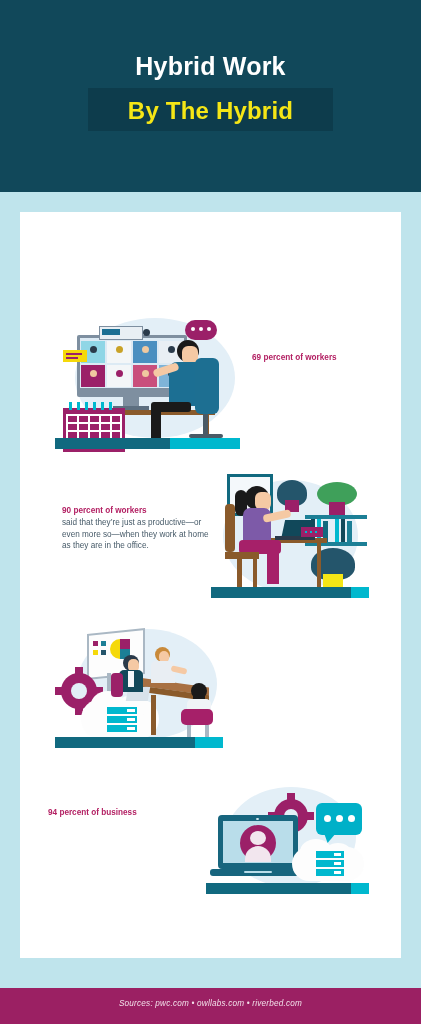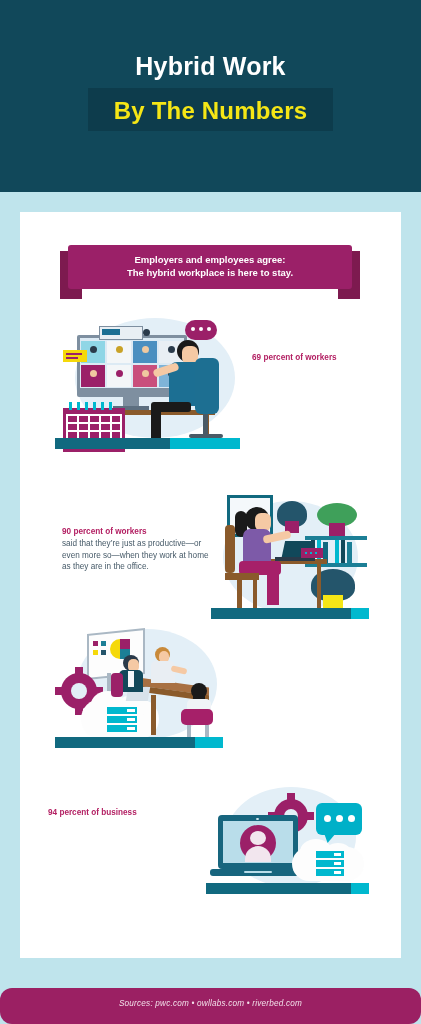--- a/index.html
+++ b/index.html
@@ -64,49 +64,41 @@
   .illus{position:absolute;}
 
   
   .blob{position:absolute;background:#e3eff7;border-radius:50%;}
   .floor{position:absolute;height:11px;background:#11697f;}
   .floor-hi{position:absolute;height:11px;background:#00b8ce;}
   .px{position:absolute;}
 
   
   .footer{
-    position:absolute;left:0;top:988px;width:421px;height:36px;background:#9b2063;border-radius:12px;
+    position:absolute;left:0;top:988px;width:421px;height:36px;background:#9b2063;
   }
   .footer-text{
     position:absolute;left:0;top:11px;width:421px;text-align:center;
     color:#f2dfe9;font-size:8.2px;font-style:italic;letter-spacing:.2px;
   }
 </style>
 </head>
 <body>
 
 <div class="poster">
 
   <div class="header">
     <div class="header-title">Hybrid Work</div>
     <div class="header-badge">
-      <div class="header-badge-text">By The Numbers</div>
+      <div class="header-badge-text">By The Hybrid</div>
     </div>
   </div>
 
   <div class="card"></div>
 
-  <div class="ribbon">
-    <div class="ribbon-tail left"></div>
-    <div class="ribbon-tail right"></div>
-    <div class="ribbon-body">
-      <div class="ribbon-text">Employers and employees agree:</div>
-      <div class="ribbon-text" style="top:21px">The hybrid workplace is here to stay.</div>
-    </div>
-  </div>
 
   <div class="row" style="top:310px;height:140px">
 
     <div class="illus" style="left:35px;top:0;width:190px;height:140px">
       <div class="blob" style="left:20px;top:8px;width:160px;height:120px"></div>
 
       <div class="px" style="left:22px;top:25px;width:110px;height:62px;background:#7e8fa0;border-radius:2px"></div>
       <div class="px" style="left:25px;top:28px;width:104px;height:50px;background:#dceaf4"></div>
 
       <div class="px" style="left:26px;top:31px;width:24px;height:22px;background:#8fd6e6"></div>
@@ -176,21 +168,21 @@
 
       <div class="floor" style="left:0;top:128px;width:115px"></div>
       <div class="floor-hi" style="left:115px;top:128px;width:70px"></div>
     </div>
 
     <div class="stat" style="left:232px;top:42px">
       <div class="stat-head">69 percent of workers</div>
     </div>
   </div>
 
-  <div class="row" style="top:481px;height:140px">
+  <div class="row" style="top:460px;height:140px">
 
     <div class="stat" style="left:42px;top:45px;width:155px">
       <div class="stat-head">90 percent of workers</div>
       <div class="stat-body">said that they’re just as productive—or even more so—when they work at home as they are in the office.</div>
     </div>
 
     <div class="illus" style="left:185px;top:0;width:170px;height:140px">
       <div class="blob" style="left:18px;top:20px;width:135px;height:112px"></div>
 
       <div class="px" style="left:22px;top:14px;width:46px;height:42px;background:#11697f"></div>

